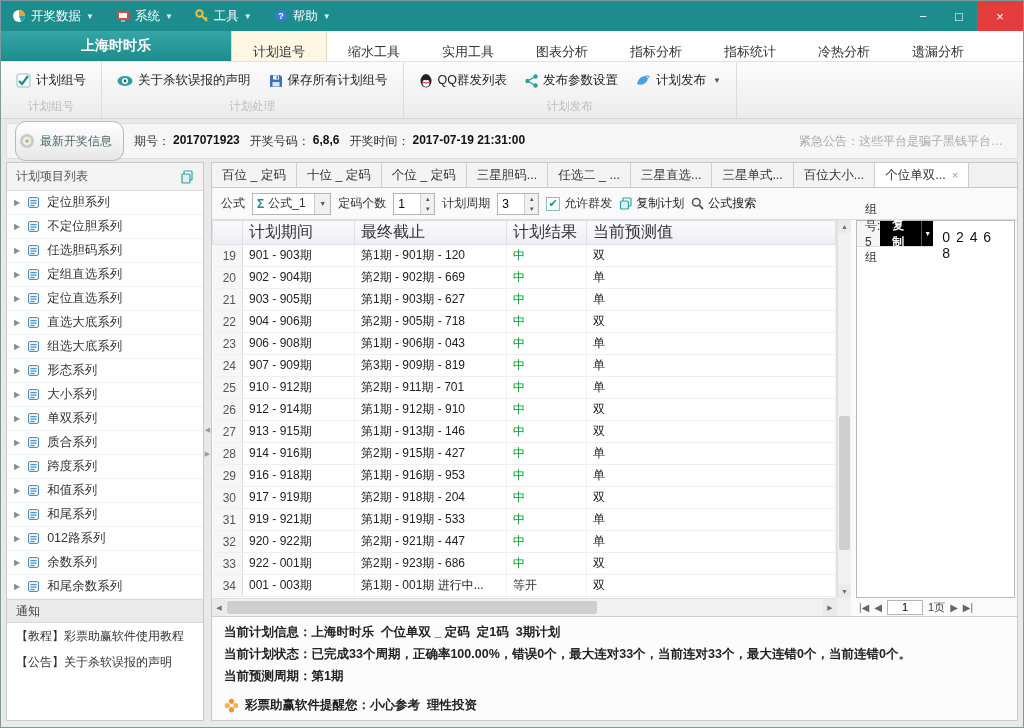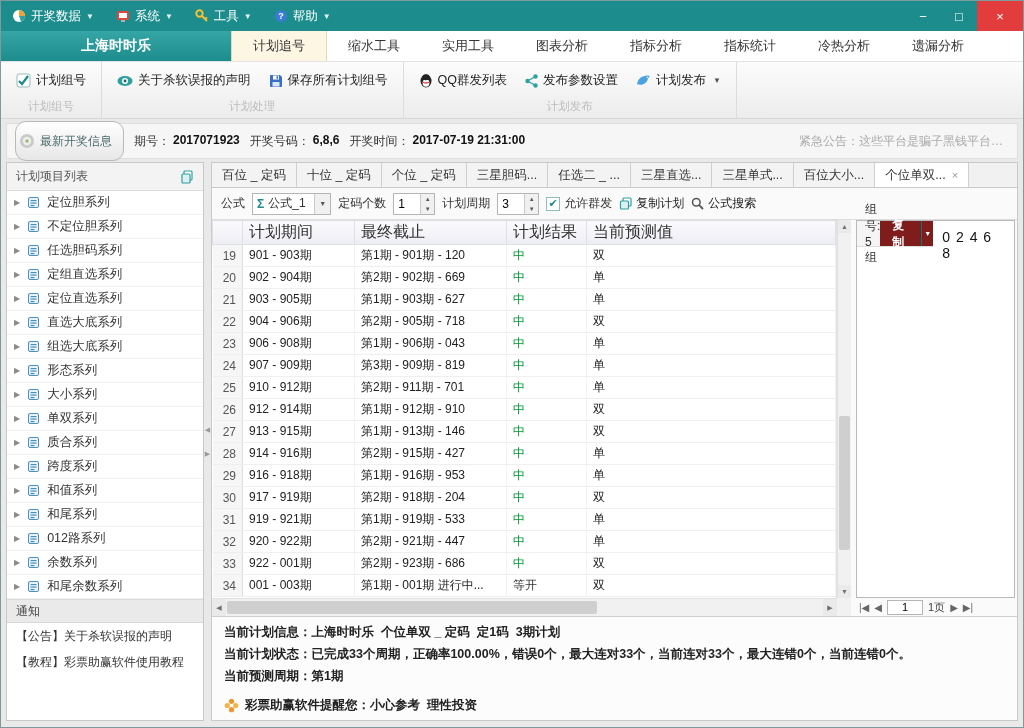--- a/index.html
+++ b/index.html
@@ -13,21 +13,21 @@
   .menu-item { display:flex; align-items:center; gap:5px; padding:0 11px; font-size:12.5px; cursor:default; }
   .mi-caret { font-size:8px; opacity:.9; }
   .win-controls { margin-left:auto; display:flex; align-items:stretch; }
   .win-btn { width:36px; display:flex; align-items:center; justify-content:center; font-size:13px; color:#fff; }
   .win-btn.close { width:46px; background:#e23c3c; }
 
   
   .tabstrip { height:31px; flex:0 0 31px; background:#fff; display:flex; align-items:stretch; border-bottom:1px solid #e2e2e2; }
   .product-tab { width:230px; background:linear-gradient(#35a5a5,#1c8c8c); color:#fff;
     display:flex; align-items:center; justify-content:center; font-size:14px; font-weight:bold; }
-  .mod-tab { padding:0 21px; display:flex; align-items:center; color:#333; font-size:13px; }
+  .mod-tab { padding:0 21px; display:flex; align-items:flex-end; color:#333; font-size:13px; }
   .mod-tab.active { background:#fcf6e2; border-left:1px solid #e4d9b4; border-right:1px solid #e4d9b4; }
 
   
   .toolbar { height:57px; flex:0 0 57px; background:linear-gradient(#fcfcfc,#ececec);
     border-bottom:1px solid #d6d6d6; display:flex; }
   .tool-group { display:flex; flex-direction:column; border-right:1px solid #dcdcdc; padding:0 8px; }
   .tg-buttons { flex:1; display:flex; align-items:center; gap:4px; }
   .tool-btn { display:flex; align-items:center; gap:5px; padding:5px 7px; border-radius:2px; color:#222; font-size:12.5px; }
   .tg-label { text-align:center; color:#bdbdbd; font-size:11.5px; padding-bottom:4px; }
   .btn-caret { font-size:8px; color:#555; margin-left:2px; }
@@ -107,21 +107,21 @@
   .hscroll { background:#f1f1f1; display:flex; align-items:center; border-top:1px solid #e0e0e0; }
   .hscroll .sbtn { width:14px; height:100%; display:flex; align-items:center; justify-content:center; font-size:7px; color:#707070; background:#eaeaea; }
   .hscroll .track { flex:1; position:relative; height:100%; }
   .hscroll .thumb { position:absolute; top:2px; bottom:2px; left:1px; width:62%; background:#cfcfcf; border-radius:2px; }
   .corner { background:#f1f1f1; }
 
   
   .group-panel { margin:0 2px 0 5px; border:1px solid #b9b9b9; background:#fff; display:flex; flex-direction:row; }
   .gp-header { height:26px; flex:0 0 26px; background:#f5f5f5; border-bottom:1px solid #ddd;
     display:flex; align-items:center; padding-left:8px; color:#333; }
-  .copy-btn { margin-left:auto; height:100%; display:flex; align-items:stretch; background:#7f1d1d; color:#fff; }
+  .copy-btn { margin-left:auto; height:100%; display:flex; align-items:stretch; background:#000000; color:#fff; }
   .copy-btn .cmain { display:flex; align-items:center; padding:0 12px; font-weight:bold; }
   .copy-btn .cdrop { width:17px; display:flex; align-items:center; justify-content:center; font-size:7px; border-left:1px solid #157070; }
   .gp-body { flex:1; padding:8px 9px; font-size:14px; color:#111; letter-spacing:1px; }
   .pagination { display:flex; align-items:center; gap:5px; padding:0 4px 0 8px; color:#666; font-size:10px; }
   .pg-btn { cursor:default; }
   .pg-input { width:36px; height:15px; border:1px solid #b5b5b5; text-align:center; font:inherit; font-size:11px; padding:0; }
   .pg-label { color:#444; font-size:11px; }
 
   
   .status-area { flex:0 0 auto; border-top:1px solid #cfcfcf; background:#fcfcfc; padding:7px 12px 6px 12px;
@@ -562,25 +562,25 @@
                 <rect x="3.5" y="9" width="4" height="1.2" fill="#4a90c0"></rect>
               </svg>
             </span>
             <span>和尾余数系列</span>
           </div>
         </div>
       <div class="notice-header">通知</div>
       <div>
 
           <div class="notice-item">
+            <span>【教程】彩票助赢软件使用教程</span>
+          </div>
+
+          <div class="notice-item">
             <span>【公告】关于杀软误报的声明</span>
-          </div>
-
-          <div class="notice-item">
-            <span>【教程】彩票助赢软件使用教程</span>
           </div>
         </div>
       <div class="sb-fill"></div>
     </div>
 
     <div class="splitter">
       <span>◀</span>
       <span>▶</span>
     </div>
 

